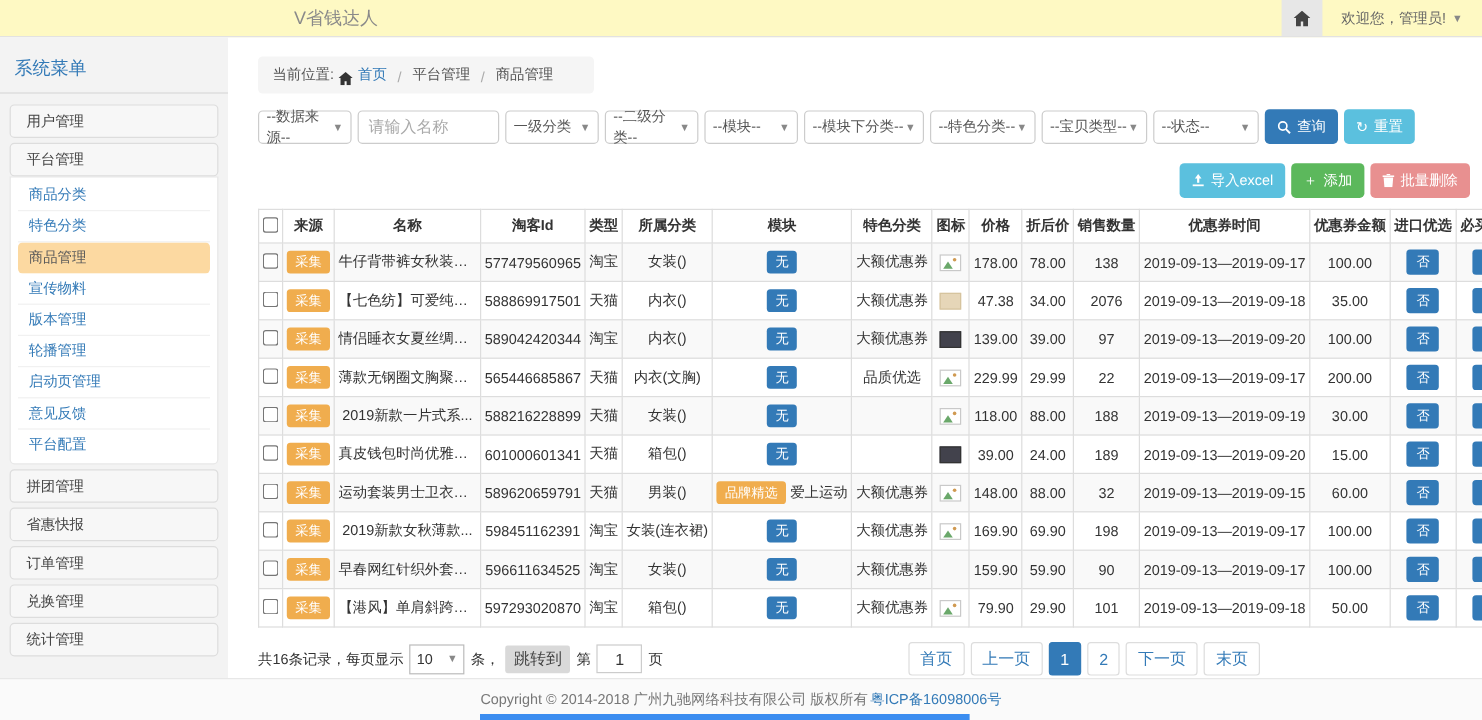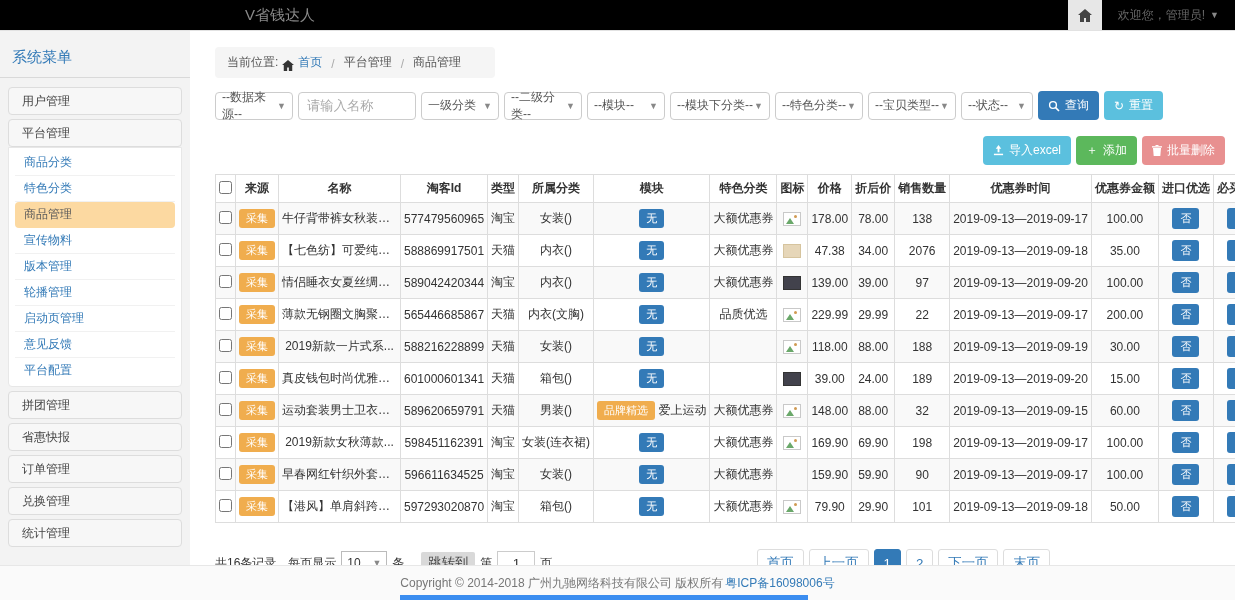--- a/index.html
+++ b/index.html
@@ -1,20 +1,20 @@
 <!DOCTYPE html>
 <html><head>
 <meta charset="utf-8">
 <style>
   *{box-sizing:border-box;margin:0;padding:0}
   html,body{width:1235px;height:600px;overflow:hidden;background:#fff;
     font-family:"Liberation Sans","DejaVu Sans",sans-serif;font-size:12px;color:#333;position:relative}
 
   
-  .topbar{height:31px;background:#000000;border-bottom:1px solid #e2e2e2;display:flex;align-items:center;justify-content:space-between}
+  .topbar{height:31px;background:#fef9c3;border-bottom:1px solid #e2e2e2;display:flex;align-items:center;justify-content:space-between}
   .topbar-title{margin-left:245px;font-size:15px;color:#8a8a8a}
   .topbar-right{display:flex;align-items:center;height:100%}
   .home-btn{width:34px;height:100%;background:#e7e7e7;display:flex;align-items:center;justify-content:center;cursor:pointer}
   .welcome{padding:0 16px;color:#666;cursor:pointer;display:flex;align-items:center;gap:5px}
   .caret{font-size:9px;color:#888}
 
   
   .sidebar{position:absolute;left:0;top:31px;width:190px;bottom:0;background:#f3f3f3;z-index:1}
   .sidebar-title{color:#337ab7;font-weight:normal;font-size:15px;padding:17px 0 10px 12px;border-bottom:1px solid #d9d9d9;margin-bottom:9px}
   .panel{background:#f7f7f7;border:1px solid #ddd;border-radius:4px;margin:0 8px 4px 8px;height:28px;line-height:26px;padding-left:13px;color:#444;cursor:pointer}
@@ -24,21 +24,21 @@
   .submenu-item.active{background:#fcd9a1;border-radius:4px;color:#5a5a5a;border-bottom-color:transparent}
 
   
   .main{margin-left:215px;margin-right:10px;padding-top:16px}
   .breadcrumb{background:#f5f5f5;border-radius:4px;padding:7px 12px;color:#555;margin-bottom:13px;display:flex;align-items:flex-end;gap:4px;width:fit-content;min-width:280px}
   .breadcrumb .link{color:#337ab7;cursor:pointer}
   .breadcrumb .sep{color:#aaa;margin:0 5px}
 
   .filters{display:flex;align-items:center;gap:5px;margin-bottom:16px}
   .sel{height:28px;border:1px solid #ccc;border-radius:4px;background:#fff;display:flex;align-items:center;justify-content:space-between;padding:0 6px;color:#555;cursor:pointer;flex:none}
-  .w78{width:78px}.w98{width:100px}.w88{width:88px}.w64{width:72px}
+  .w78{width:78px}.w98{width:100px}.w88{width:88px}.w64{width:88px}
   .txt-input{height:28px;width:118px;border:1px solid #ccc;border-radius:4px;padding:0 8px;color:#333;flex:none}
   .txt-input::placeholder{color:#aaa}
   .btn{height:29px;border:none;border-radius:4px;color:#fff;padding:0 10px;display:inline-flex;align-items:center;gap:5px;cursor:pointer;font-size:12px;flex:none}
   .btn-primary{background:#337ab7}.btn-info{background:#5bc0de}.btn-success{background:#5cb85c}.btn-soft-danger{background:#e89090}
 
   .toolbar{display:flex;justify-content:flex-end;gap:5px;margin-bottom:9px}
 
   
   table{width:100%;border-collapse:collapse;text-align:center}
   th,td{border:1px solid #ddd;padding:5px 3px;white-space:nowrap}
@@ -51,21 +51,21 @@
   .btn-xs{display:inline-block;padding:3px 8px;border-radius:3px;color:#fff;font-size:11px;border:none;cursor:pointer}
   .btn-xs.blue{background:#337ab7}
   .thumb{display:inline-block;width:18px;height:14px;border:1px solid #c9c9c9;background:#fff;position:relative;vertical-align:middle}
   .thumb.broken-image::after{content:'';position:absolute;left:2px;bottom:1px;border-left:4px solid transparent;border-right:4px solid transparent;border-bottom:6px solid #6aa86a}
   .thumb.broken-image::before{content:'';position:absolute;right:3px;top:2px;width:3px;height:3px;border-radius:50%;background:#d09a52}
   .thumb.photo-beige{background:#e6d6b8;border-color:#d6c49e}
   .thumb.photo-dark{background:#42424c;border-color:#333}
   .thumb.none{visibility:hidden}
 
   
-  .pagination-row{display:flex;justify-content:space-between;align-items:center;margin-top:26px}
+  .pagination-row{display:flex;justify-content:space-between;align-items:center;margin-top:12px}
   .pageinfo{display:flex;align-items:center;gap:5px;color:#333}
   .mini-sel{width:46px;height:25px;border:1px solid #bbb;display:inline-flex;align-items:center;justify-content:space-between;padding:0 5px;background:#fff;cursor:pointer}
   .jump-btn{background:#d9d9d9;border:none;height:23px;padding:0 7px;border-radius:2px;color:#444;cursor:pointer}
   .page-input{width:38px;height:24px;border:1px solid #ccc;text-align:center;color:#333}
   .pager{display:flex;gap:5px;margin-right:175px}
   .pg{min-width:26px;padding:4px 9px;border:1px solid #ddd;border-radius:3px;color:#337ab7;background:#fff;cursor:pointer;text-align:center}
   .pg.active{background:#337ab7;color:#fff;border-color:#337ab7}
 
   
   footer{position:absolute;left:0;right:0;bottom:0;height:35px;background:#fafafa;border-top:1px solid #e7e7e7;display:flex;align-items:center;justify-content:center;color:#777;z-index:5;gap:2px}

